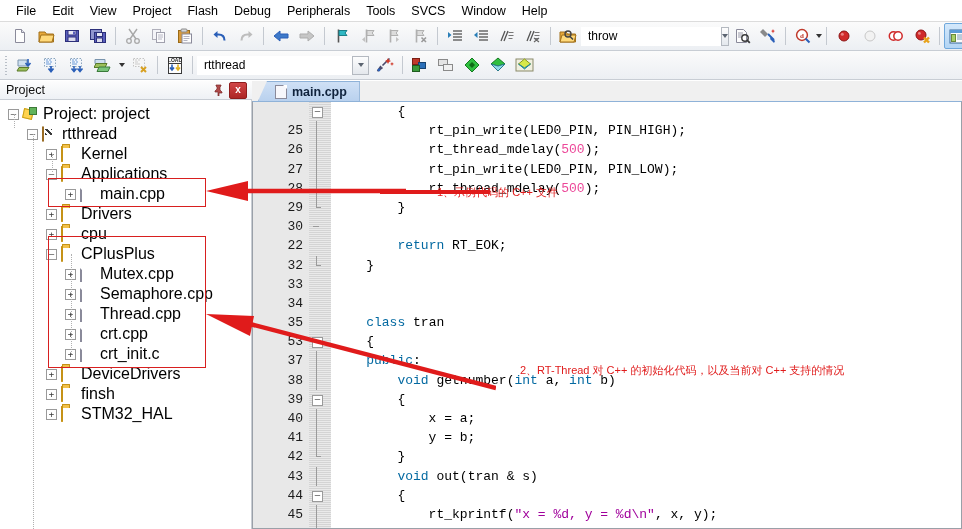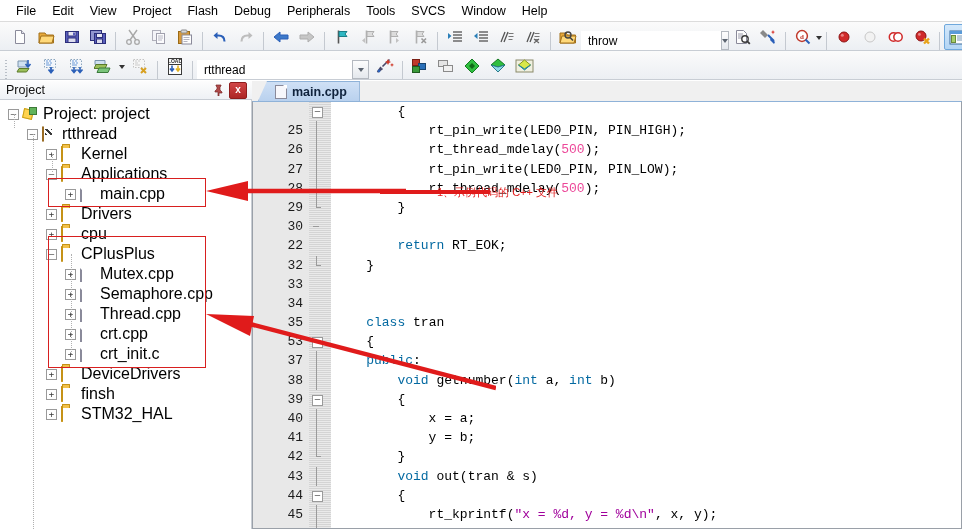--- a/index.html
+++ b/index.html
@@ -17,21 +17,21 @@
   .menubar{
     height:22px;background:#ffffff;border-bottom:1px solid #dcdcdc;
     display:flex;align-items:center;padding-left:8px;box-sizing:border-box;
   }
   .menu-item{padding:2px 8px;font-size:12.5px;color:#000;cursor:default;white-space:nowrap;}
 
   
   .toolbar{
     height:29px;background:linear-gradient(#fbfbfb,#eceff3);
     border-bottom:1px solid #c8cdd4;
-    display:flex;align-items:flex-end;box-sizing:border-box;
+    display:flex;align-items:center;box-sizing:border-box;
     padding:0 2px;
   }
   .grip{width:5px;height:20px;margin:0 3px 0 2px;
     background-image:repeating-linear-gradient(to bottom,#b9bfc7 0 1px,transparent 1px 3px);
     background-size:2px 3px;background-repeat:repeat-y;background-position:1px 1px;}
   .tb-btn{
     width:24px;height:24px;display:inline-flex;align-items:center;justify-content:center;
     border:1px solid transparent;border-radius:2px;cursor:default;flex:0 0 auto;
   }
   .tb-btn.pressed{border:1px solid #6fa8dc;background:linear-gradient(#d3e8fb,#b3d5f4);}
@@ -776,14 +776,15 @@
   <svg class="arrow" style="left:206px;top:312px;" width="290" height="84" viewBox="0 0 290 84">
     <path d="M44 12L290 76" stroke="#e01b1b" stroke-width="4.5" fill="none"></path>
     <path d="M0 2l48 2-4 20z" fill="#e01b1b"></path>
   </svg>
 
   <svg class="arrow" style="left:380;top:186px;left:380px;" width="120" height="12" viewBox="0 0 120 12">
     <path d="M0 6h110" stroke="#e01b1b" stroke-width="4" fill="none"></path>
   </svg>
 
   <div class="anno" style="left:437px;top:185px;">1、示例代码的 C++ 文件</div>
+  <div class="anno" style="left:520px;top:363px;">2、RT-Thread 对 C++ 的初始化代码，以及当前对 C++ 支持的情况</div>
 
 </div>
 
 </body></html>

